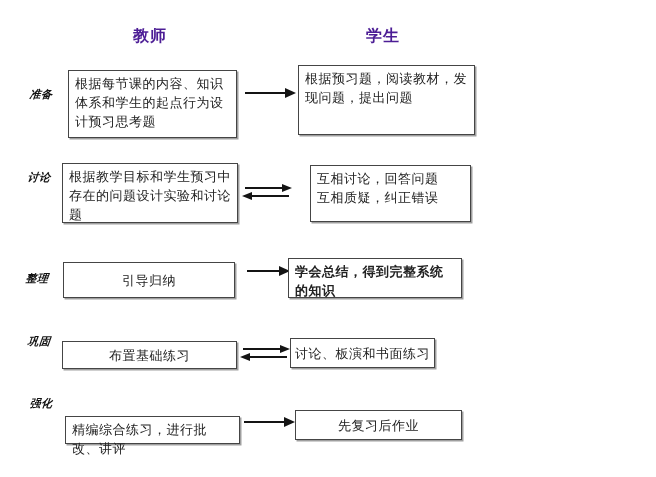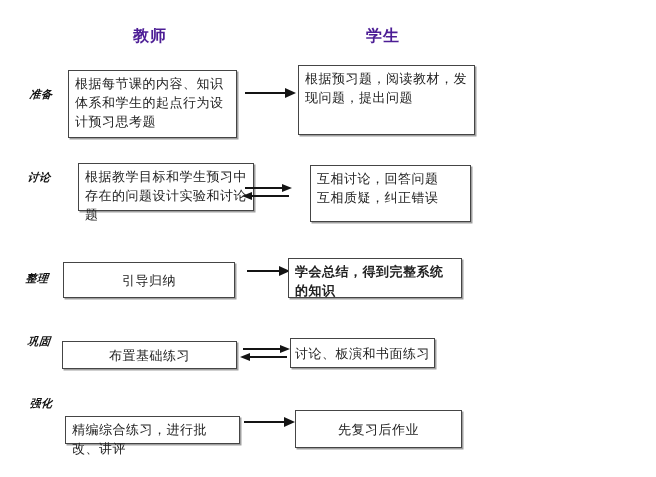--- a/index.html
+++ b/index.html
@@ -75,21 +75,21 @@
   <div class="node-box" style="left:68px; top:70px; width:169px; height:68px;">根据每节课的内容、知识体系和学生的起点行为设计预习思考题</div>
   <div class="arrow" style="left:244px; top:86px;">
     <svg width="52" height="14" viewBox="0 0 52 14">
       <line x1="1" y1="7" x2="42" y2="7"></line>
       <polygon points="41,2 52,7 41,12"></polygon>
     </svg>
   </div>
   <div class="node-box" style="left:298px; top:65px; width:177px; height:70px;">根据预习题，阅读教材，发现问题，提出问题</div>
 
   <div class="stage-label" style="left:16px; top:170px;">讨论</div>
-  <div class="node-box" style="left:78px; top:163px; width:176px; height:48px;">根据教学目标和学生预习中存在的问题设计实验和讨论题</div>
+  <div class="node-box" style="left:62px; top:163px; width:176px; height:60px;">根据教学目标和学生预习中存在的问题设计实验和讨论题</div>
   <div class="arrow" style="left:242px; top:183px;">
     <svg width="50" height="18" viewBox="0 0 50 18">
       <line x1="3" y1="5" x2="41" y2="5"></line>
       <polygon points="40,1 50,5 40,9"></polygon>
       <line x1="9" y1="13" x2="47" y2="13"></line>
       <polygon points="10,9 0,13 10,17"></polygon>
     </svg>
   </div>
   <div class="node-box" style="left:310px; top:165px; width:161px; height:57px;">互相讨论，回答问题
 互相质疑，纠正错误</div>
@@ -117,15 +117,15 @@
   <div class="node-box center" style="left:290px; top:338px; width:145px; height:30px;">讨论、板演和书面练习</div>
 
   <div class="stage-label" style="left:18px; top:396px;">强化</div>
   <div class="node-box" style="left:65px; top:416px; width:175px; height:28px;">精编综合练习，进行批改、讲评</div>
   <div class="arrow" style="left:243px; top:415px;">
     <svg width="52" height="14" viewBox="0 0 52 14">
       <line x1="1" y1="7" x2="42" y2="7"></line>
       <polygon points="41,2 52,7 41,12"></polygon>
     </svg>
   </div>
-  <div class="node-box center" style="left:295px; top:410px; width:167px; height:38px;">先复习后作业</div>
+  <div class="node-box center" style="left:295px; top:410px; width:167px; height:30px;">先复习后作业</div>
 
 </div>
 
 </body></html>

